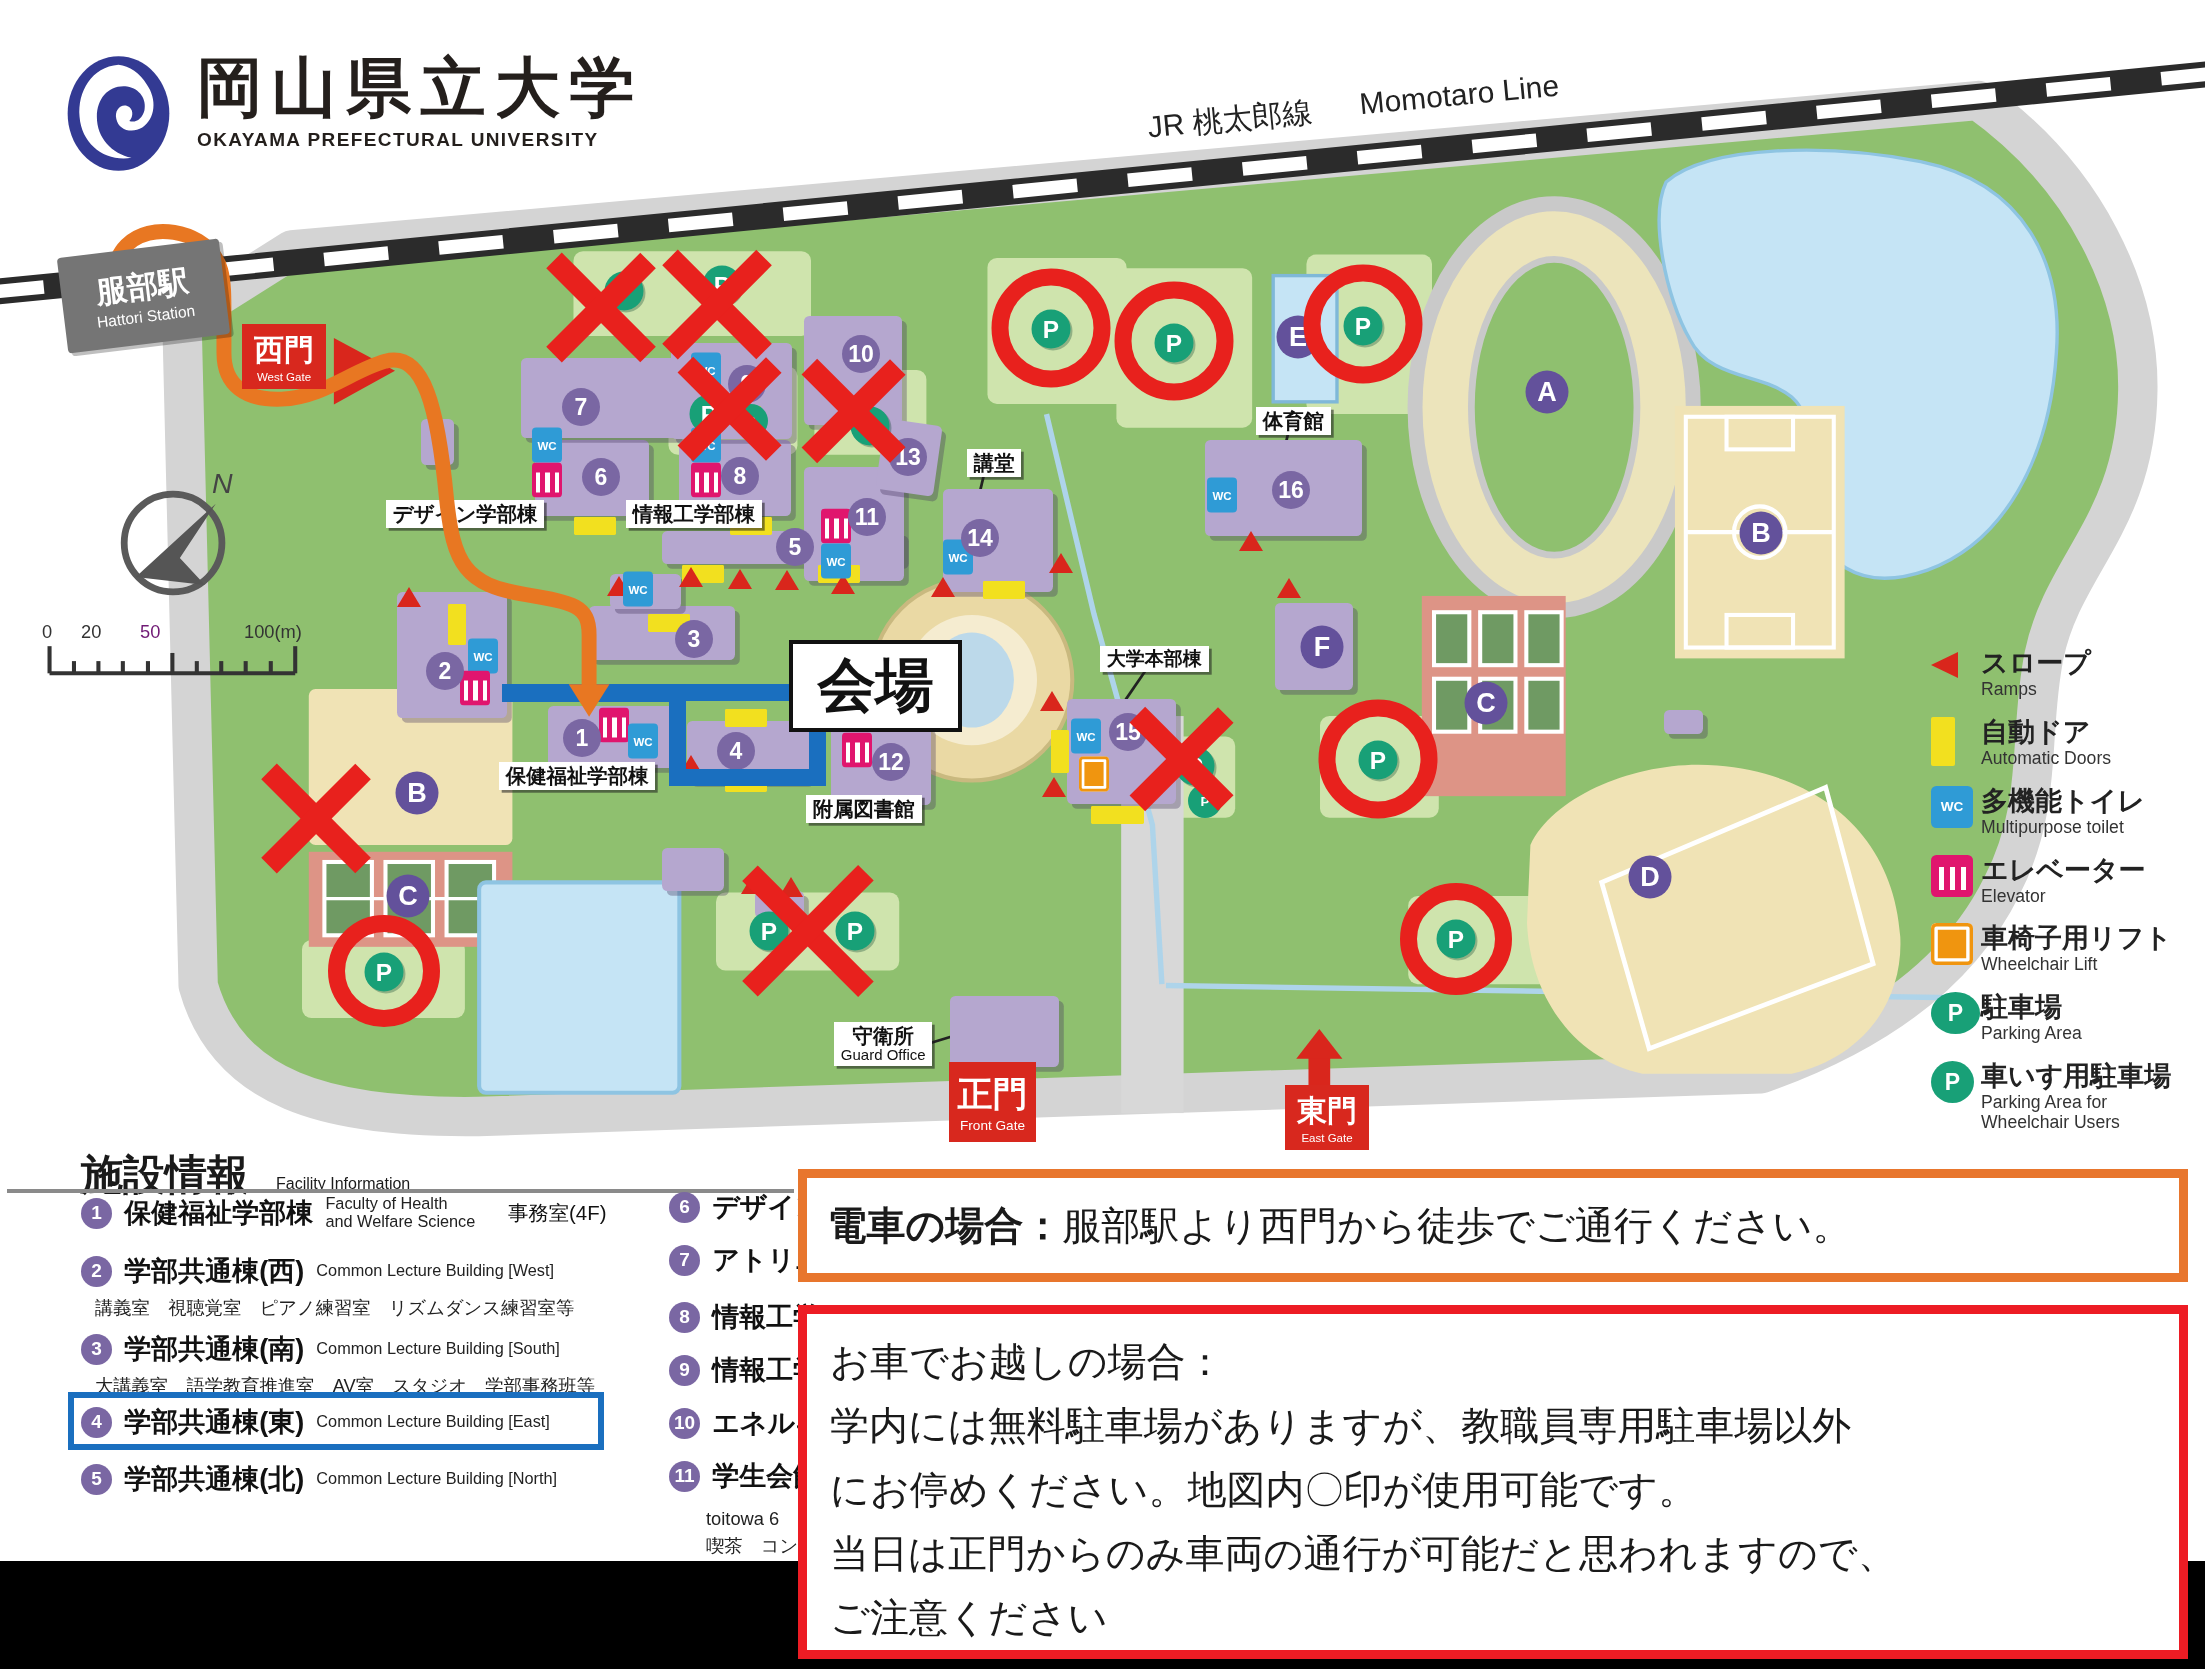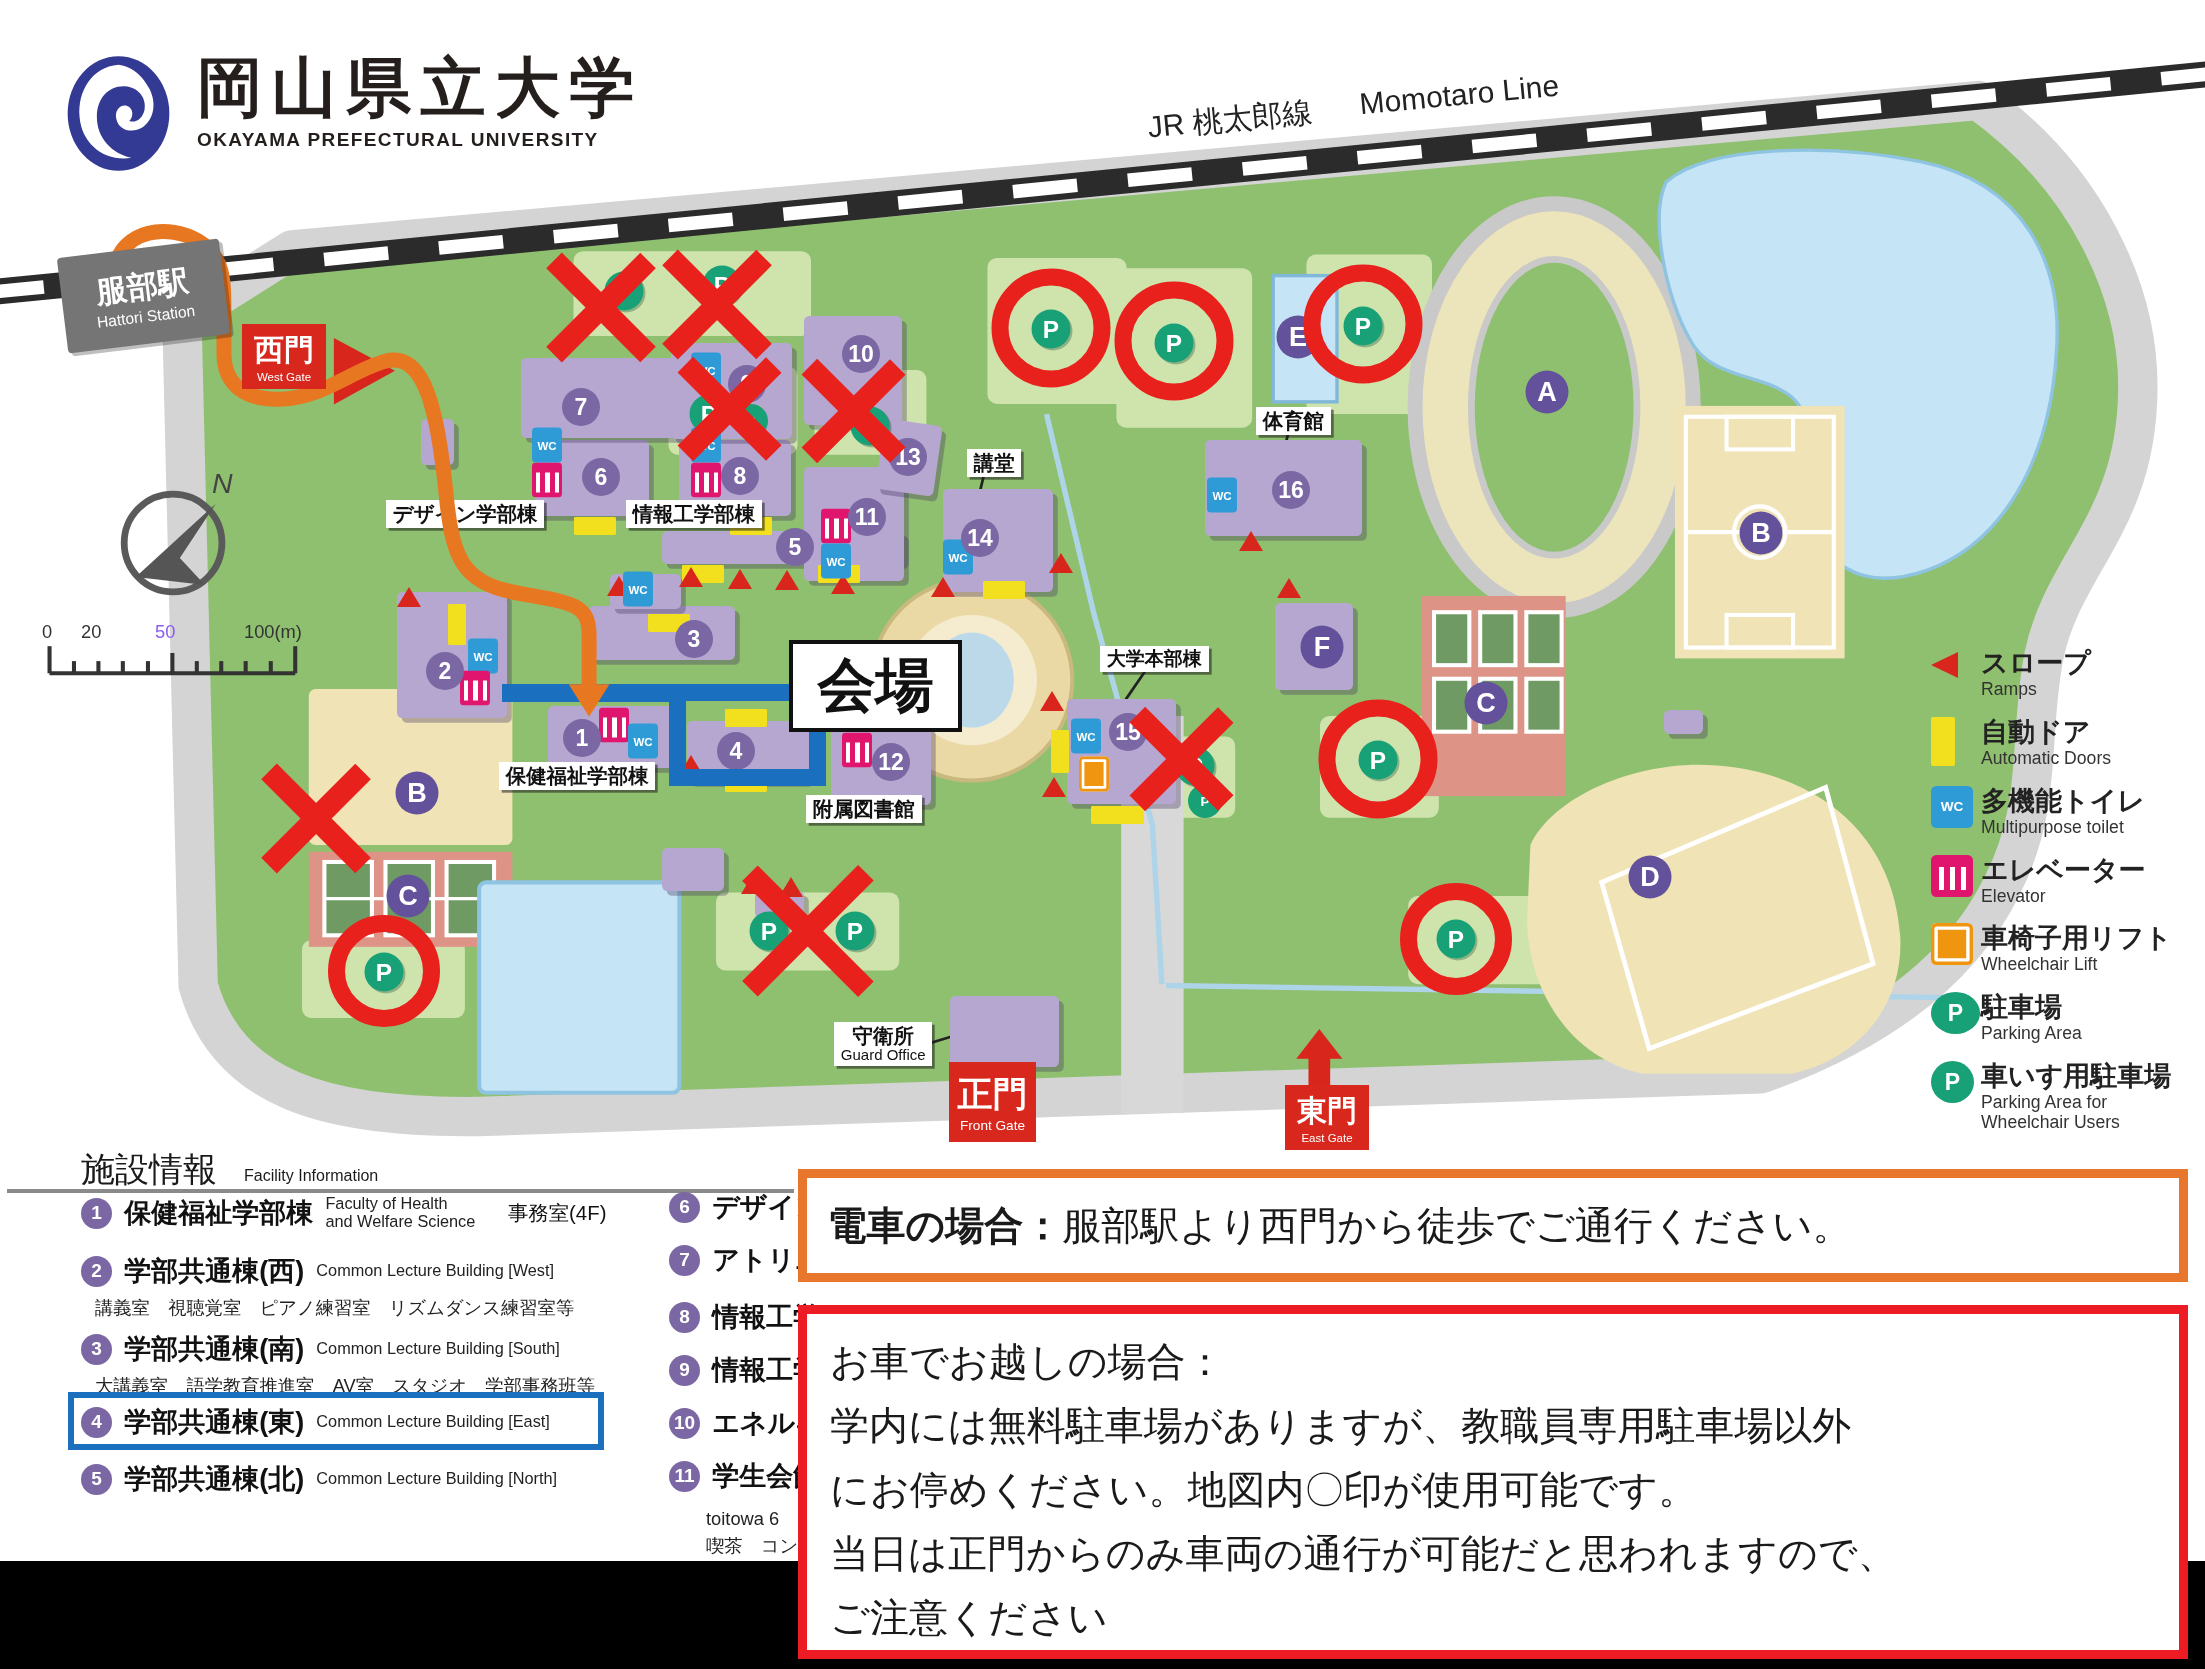--- a/index.html
+++ b/index.html
@@ -360,21 +360,21 @@
   <div style="font-size:15.6px;">Hattori Station</div>
 </div>
 <div class="abs" style="left:1147px;top:88px;z-index:3;transform:rotate(-5.4deg);display:flex;gap:48px;color:#222;font-size:30px;">
   <span>JR 桃太郎線</span>
   <span>Momotaro Line</span>
 </div>
 
 <div class="abs" style="left:212px;top:467px;font-size:28.5px;font-style:italic;color:#444;z-index:2;">N</div>
 <div class="abs" style="left:42px;top:621px;font-size:18.3px;color:#333;z-index:2;">0</div>
 <div class="abs" style="left:81px;top:621px;font-size:18.3px;color:#333;z-index:2;">20</div>
-<div class="abs" style="left:155px;top:621px;font-size:18.3px;color:#8b5cf6;z-index:2;">50</div>
+<div class="abs" style="left:140px;top:621px;font-size:18.3px;color:#701a75;z-index:2;">50</div>
 <div class="abs" style="left:244px;top:621px;font-size:18.3px;color:#333;z-index:2;">100(m)</div>
 
 <div class="abs" style="left:64px;top:54px;z-index:8;display:flex;align-items:flex-start;gap:24px;">
   <svg width="109" height="119" viewBox="0 0 100 110">
     <ellipse cx="50" cy="55" rx="47" ry="53" fill="#333a93"></ellipse>
     <path d="M 50,10 C 25,12 12,35 14,58 C 16,84 38,100 62,96 C 44,92 30,78 30,58 C 30,40 42,28 58,30 C 70,32 76,42 74,52 C 72,60 66,64 60,62 C 64,58 64,50 58,48 C 52,46 46,52 48,60 C 50,70 62,74 72,68 C 84,60 86,42 76,28 C 70,18 60,11 50,10 Z" fill="#fff"></path>
   </svg>
   <div>
     <div style="font-size:65px;font-weight:bold;color:#241f1c;letter-spacing:9.5px;line-height:1.05;">岡山県立大学</div>
     <div style="font-size:19px;font-weight:bold;color:#241f1c;letter-spacing:1.4px;margin-top:6.8px;">OKAYAMA PREFECTURAL UNIVERSITY</div>
@@ -443,21 +443,21 @@
     <div>
         <div class="lja">車いす用駐車場</div>
          <div class="len">Parking Area for</div>
          <div class="len">Wheelchair Users</div>
       </div>
   </div>
 </div>
 
 <div class="abs" style="left:0;top:1127px;width:798px;height:542px;z-index:4;">
   <div class="abs" style="left:81px;top:20.4px;display:flex;align-items:baseline;gap:27px;">
-    <span style="font-size:34px;font-weight:normal;">施設情報</span>
+    <span style="font-size:42px;font-weight:bold;">施設情報</span>
     <span style="font-size:16px;">Facility Information</span>
   </div>
   <div class="abs" style="left:6.8px;top:62px;width:787px;height:4.1px;background:#8a8a8a;"></div>
 
   <div class="frow" style="left:81px;top:68px;">
     <div class="fnum">1</div>
     <div class="fja">保健福祉学部棟</div>
     <div class="fen">
         <div>Faculty of Health</div>
                      <div>and Welfare Science</div>

